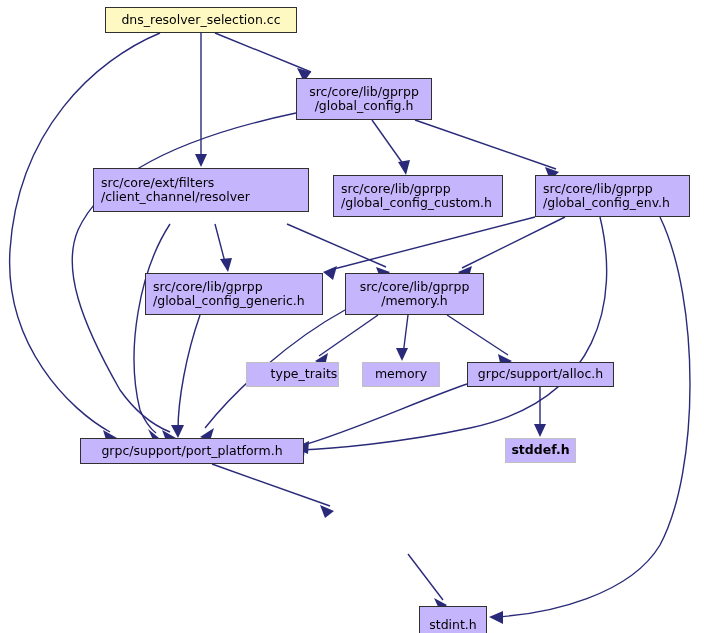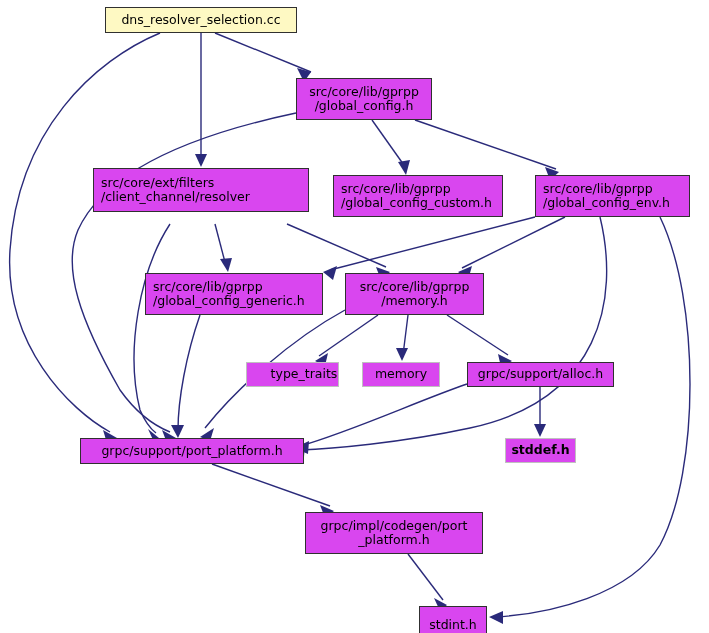--- a/index.html
+++ b/index.html
@@ -22,21 +22,21 @@
   svg#edges {
     position: absolute;
     left: 0;
     top: 0;
     width: 709px;
     height: 633px;
   }
   .node {
     position: absolute;
     box-sizing: border-box;
-    background: #d946ef;
+    background: #c4b5fd;
     border: 1px solid #303030;
     display: flex;
     flex-direction: column;
     justify-content: center;
     font-size: 12.5px;
     line-height: 14.5px;
     color: #000000;
     white-space: pre;
     z-index: 5;
   }
@@ -185,22 +185,18 @@
   </div>
 
   <div class="node align-center" style="left: 80px; top: 438px; width: 224px; height: 26px;">
     <span class="nlabel">grpc/support/port_platform.h</span>
   </div>
 
   <div class="node external align-center" style="left: 505px; top: 438px; width: 71px; height: 25px; font-weight: bold;">
     <span class="nlabel">stddef.h</span>
   </div>
 
-  <div class="node align-center" style="left: 305px; top: 512px; width: 178px; height: 42px;">
-    <span class="nlabel">grpc/impl/codegen/port</span>
-    <span class="nlabel">_platform.h</span>
-  </div>
 
   <div class="node align-center" style="left: 419px; top: 606px; width: 68px; height: 39px;">
     <span class="nlabel">stdint.h</span>
   </div>
 
 </div>
 
 </body></html>

